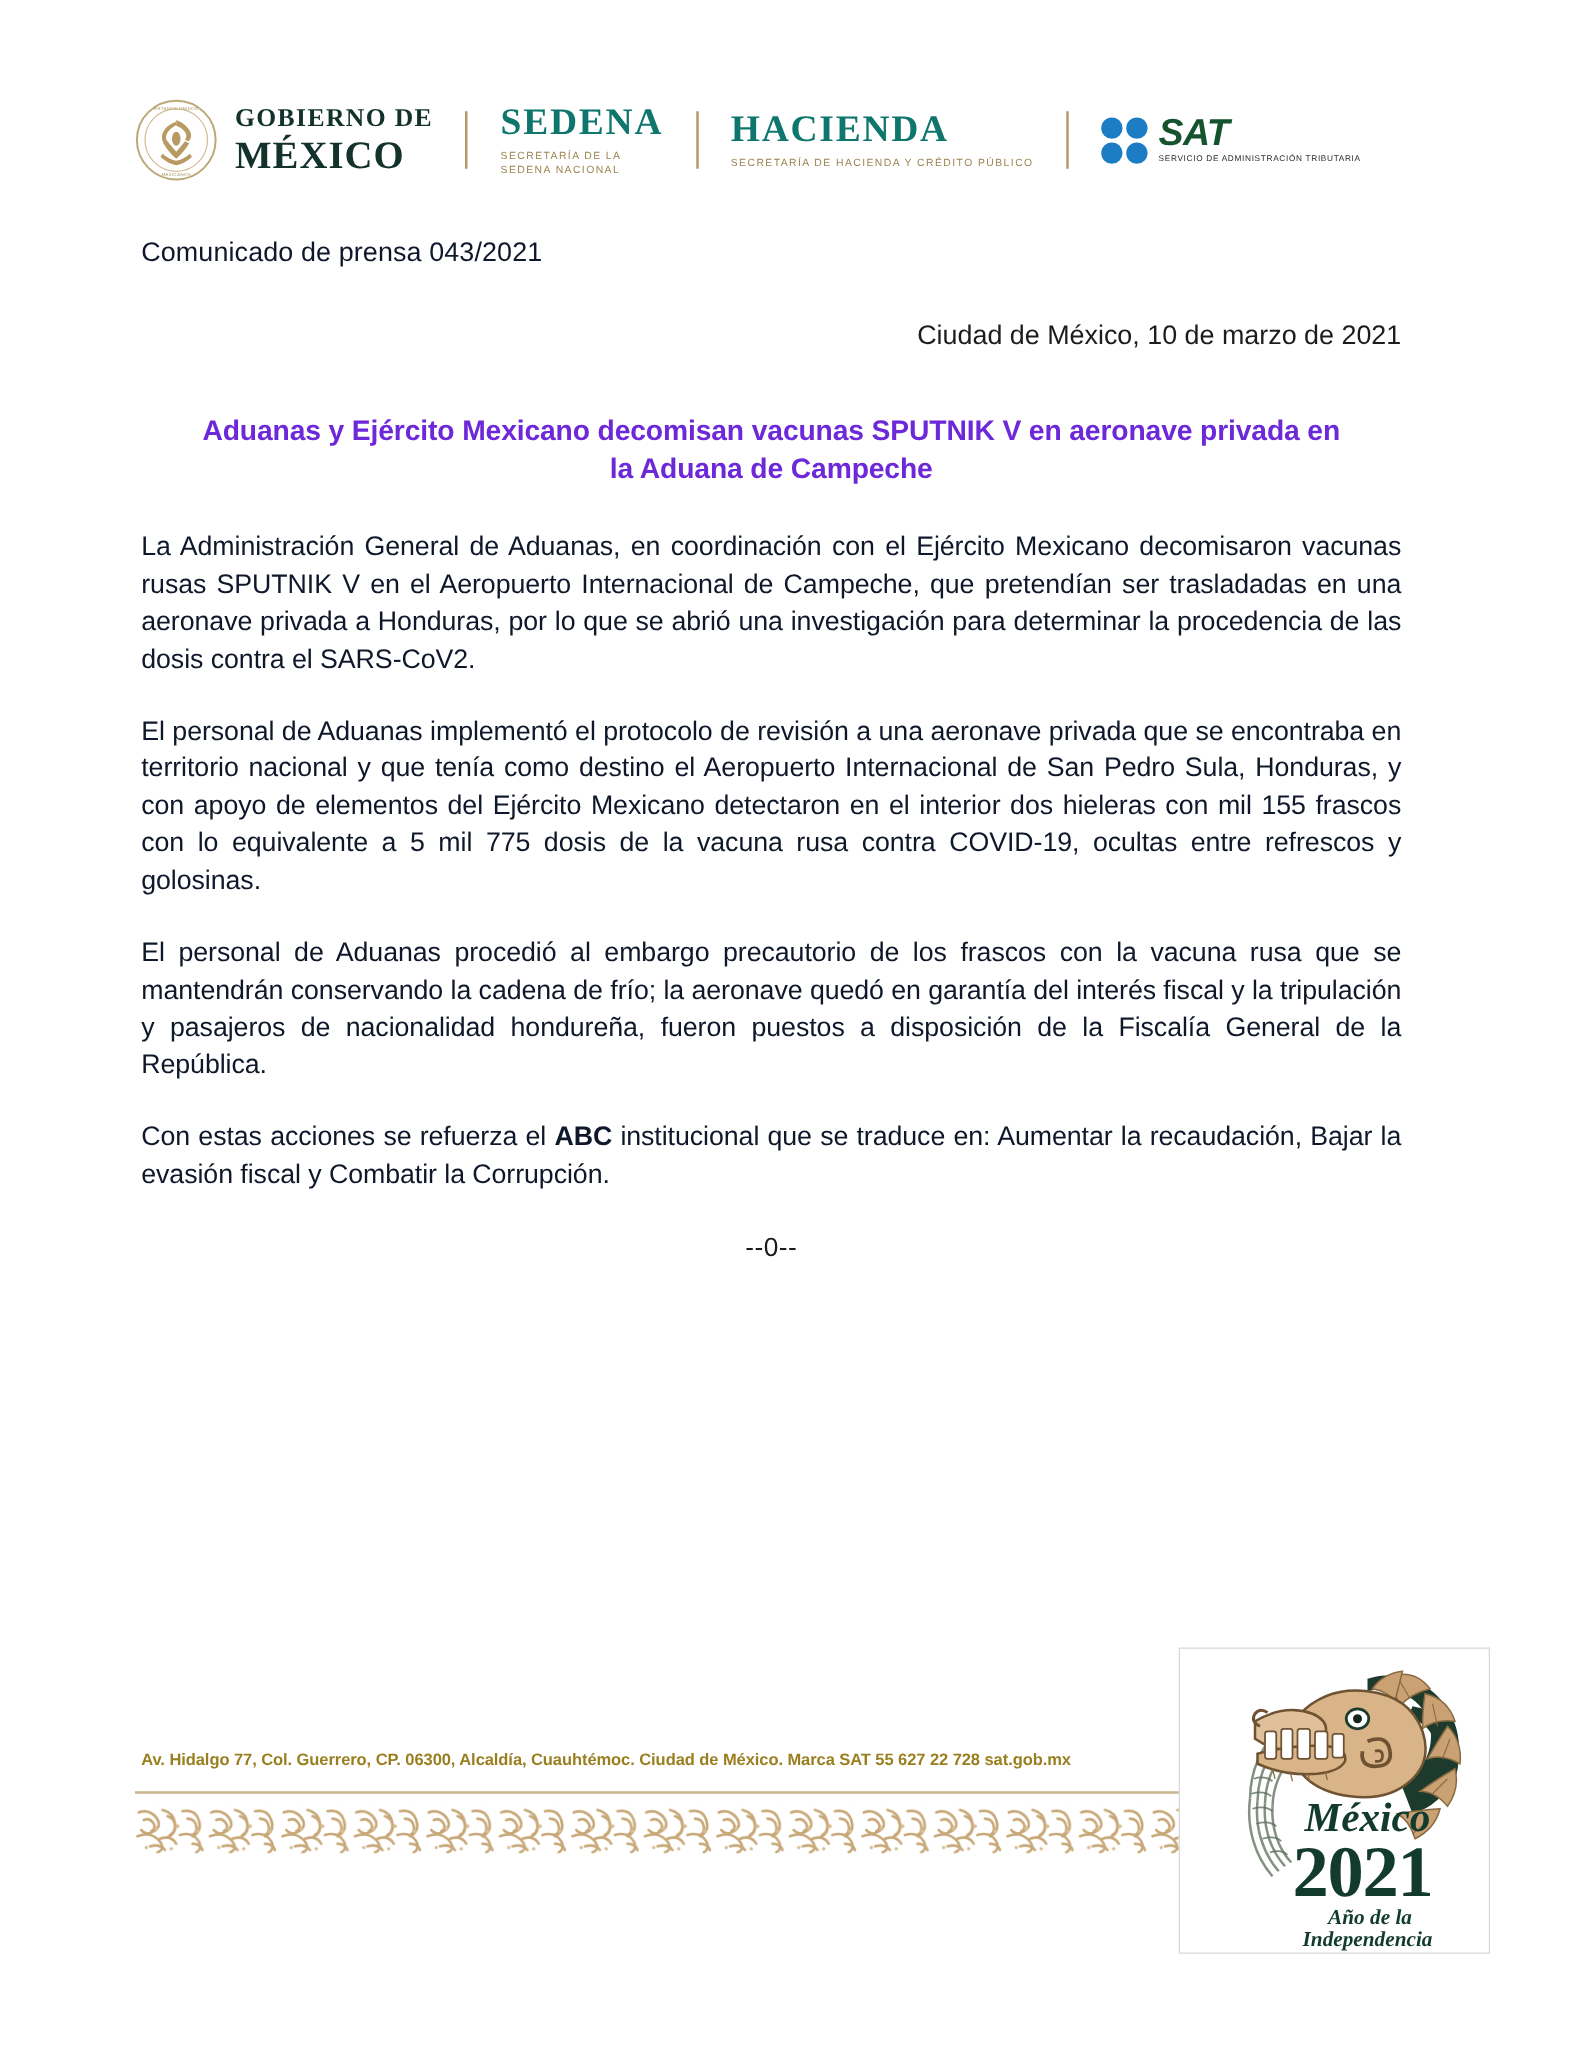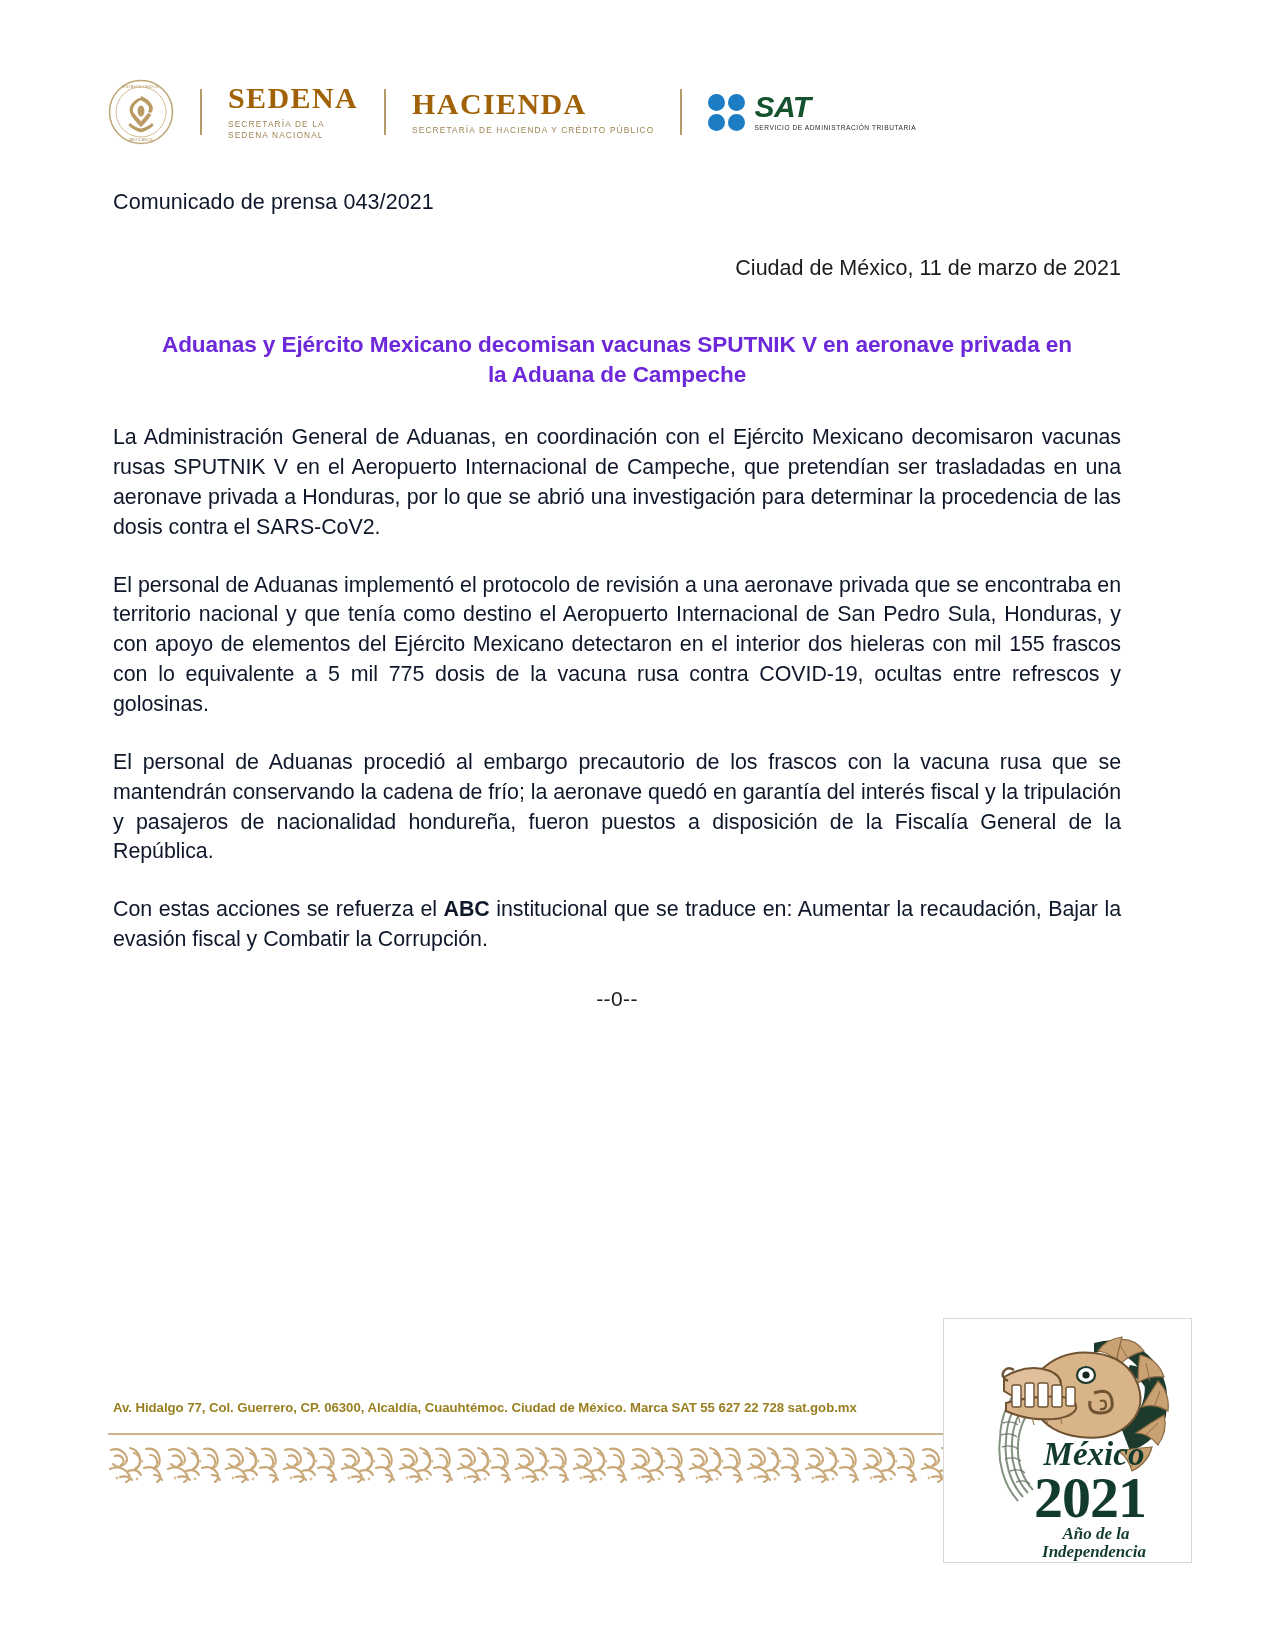--- a/index.html
+++ b/index.html
@@ -75,21 +75,21 @@
   }
 
   .dep {
     line-height: 1;
   }
   .dep .name {
     font-family: "Liberation Serif", serif;
     font-weight: bold;
     font-size: 30px;
     letter-spacing: 1.4px;
-    color: #a16207;
+    color: #0f766e;
   }
   .dep .sub {
     font-family: "Liberation Sans", sans-serif;
     font-size: 8.3px;
     letter-spacing: 1.15px;
     color: #9d8452;
     margin-top: 6px;
     line-height: 1.32;
     font-weight: normal;
   }
@@ -245,20 +245,24 @@
             <path d="M26 34 C28.6 37.6 31 40 33 42.4 C35 40 37.4 37.6 40 34 L43.4 35.6 C40.4 40.6 36.8 44.6 33 48 C29.2 44.6 25.6 40.6 22.6 35.6 Z"></path>
             <ellipse cx="33" cy="32" rx="3.4" ry="5.6"></ellipse>
             <path d="M22 44 C26 47.4 29.4 49 33 49.6 C36.6 49 40 47.4 44 44 L45.6 46.6 C41 50.6 37 52.6 33 53.2 C29 52.6 25 50.6 20.4 46.6 Z"></path>
           </g>
           <g fill="#a98f5c" font-family="'Liberation Sans', sans-serif" font-size="3.5" letter-spacing="0.3">
             <text x="33" y="9" text-anchor="middle">ESTADOS UNIDOS</text>
             <text x="33" y="62" text-anchor="middle">MEXICANOS</text>
           </g>
         </svg>
       </div>
+      <div class="gob-words">
+        <div class="l1">GOBIERNO DE</div>
+        <div class="l2">MÉXICO</div>
+      </div>
     </div>
 
     <div class="divider"></div>
 
     <div class="dep">
       <div class="name">SEDENA</div>
       <div class="sub">
         <div>SECRETARÍA DE LA</div>
         <div>SEDENA NACIONAL</div>
       </div>
@@ -287,21 +291,21 @@
         <div class="sat-sub">SERVICIO DE ADMINISTRACIÓN TRIBUTARIA</div>
       </div>
     </div>
 
   </div>
 
   <div class="doc">
 
     <div class="comunicado">Comunicado de prensa 043/2021</div>
 
-    <div class="ciudad">Ciudad de México, 11 de marzo de 2021</div>
+    <div class="ciudad">Ciudad de México, 10 de marzo de 2021</div>
 
     <div class="titulo">Aduanas y Ejército Mexicano decomisan vacunas SPUTNIK V en aeronave privada en la Aduana de Campeche</div>
 
     <p class="para first">La Administración General de Aduanas, en coordinación con el Ejército Mexicano decomisaron vacunas rusas SPUTNIK V en el Aeropuerto Internacional de Campeche, que pretendían ser trasladadas en una aeronave privada a Honduras, por lo que se abrió una investigación para determinar la procedencia de las dosis contra el SARS-CoV2.</p>
     <p class="para">El personal de Aduanas implementó el protocolo de revisión a una aeronave privada que se encontraba en territorio nacional y que tenía como destino el Aeropuerto Internacional de San Pedro Sula, Honduras, y con apoyo de elementos del Ejército Mexicano detectaron en el interior dos hieleras con mil 155 frascos con lo equivalente a 5 mil 775 dosis de la vacuna rusa contra COVID-19, ocultas entre refrescos y golosinas.</p>
     <p class="para">El personal de Aduanas procedió al embargo precautorio de los frascos con la vacuna rusa que se mantendrán conservando la cadena de frío; la aeronave quedó en garantía del interés fiscal y la tripulación y pasajeros de nacionalidad hondureña, fueron puestos a disposición de la Fiscalía General de la República.</p>
     <p class="para"><span>Con estas acciones se refuerza el </span><b>ABC</b><span> institucional que se traduce en: Aumentar la recaudación, Bajar la evasión fiscal y Combatir la Corrupción.</span></p>
 
     <div class="dashes">--0--</div>
   </div>

